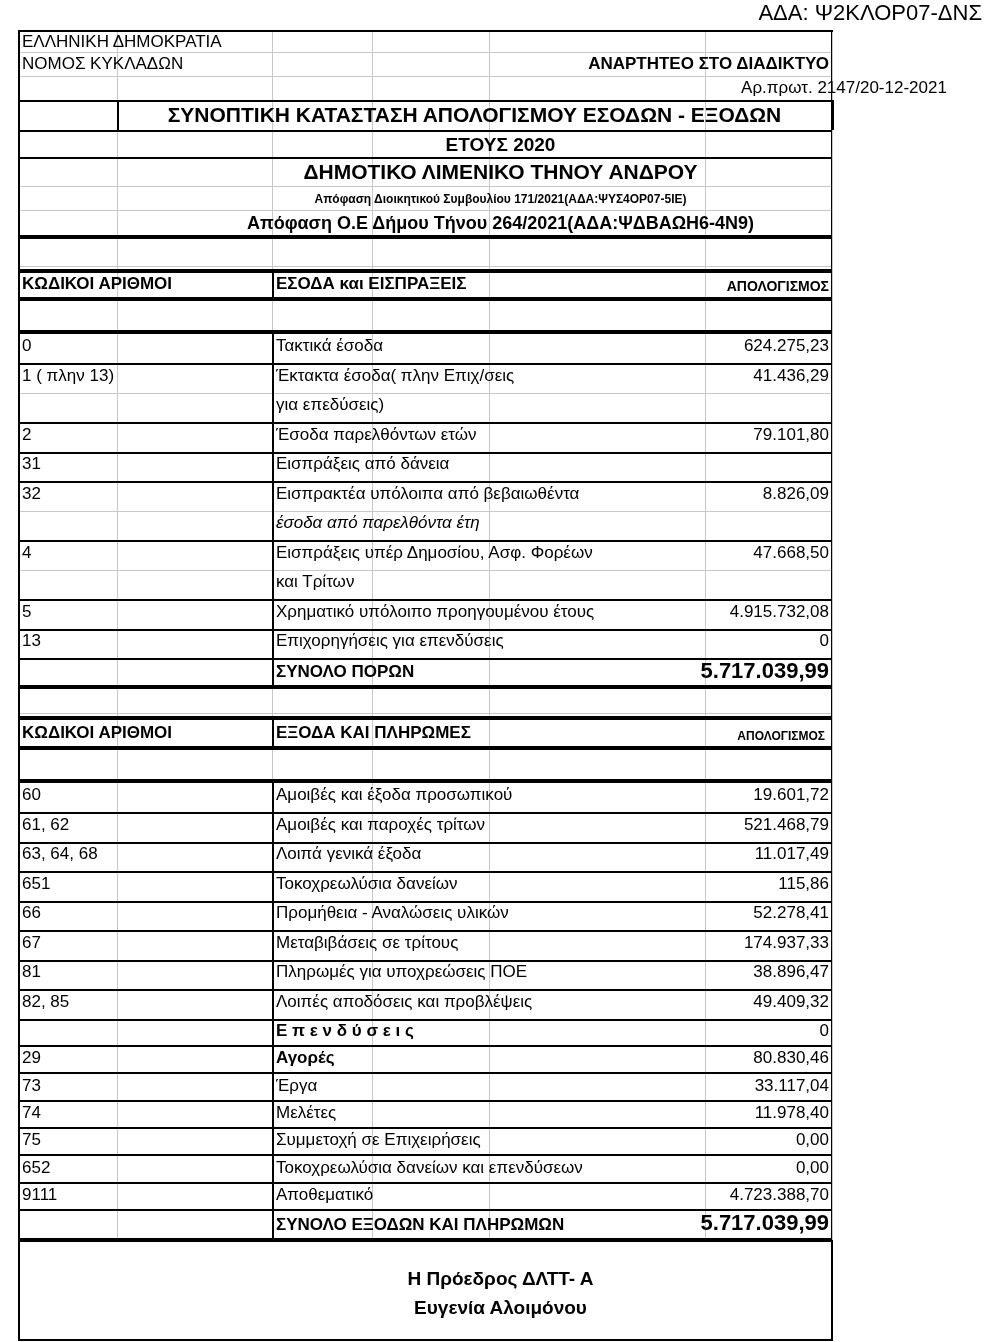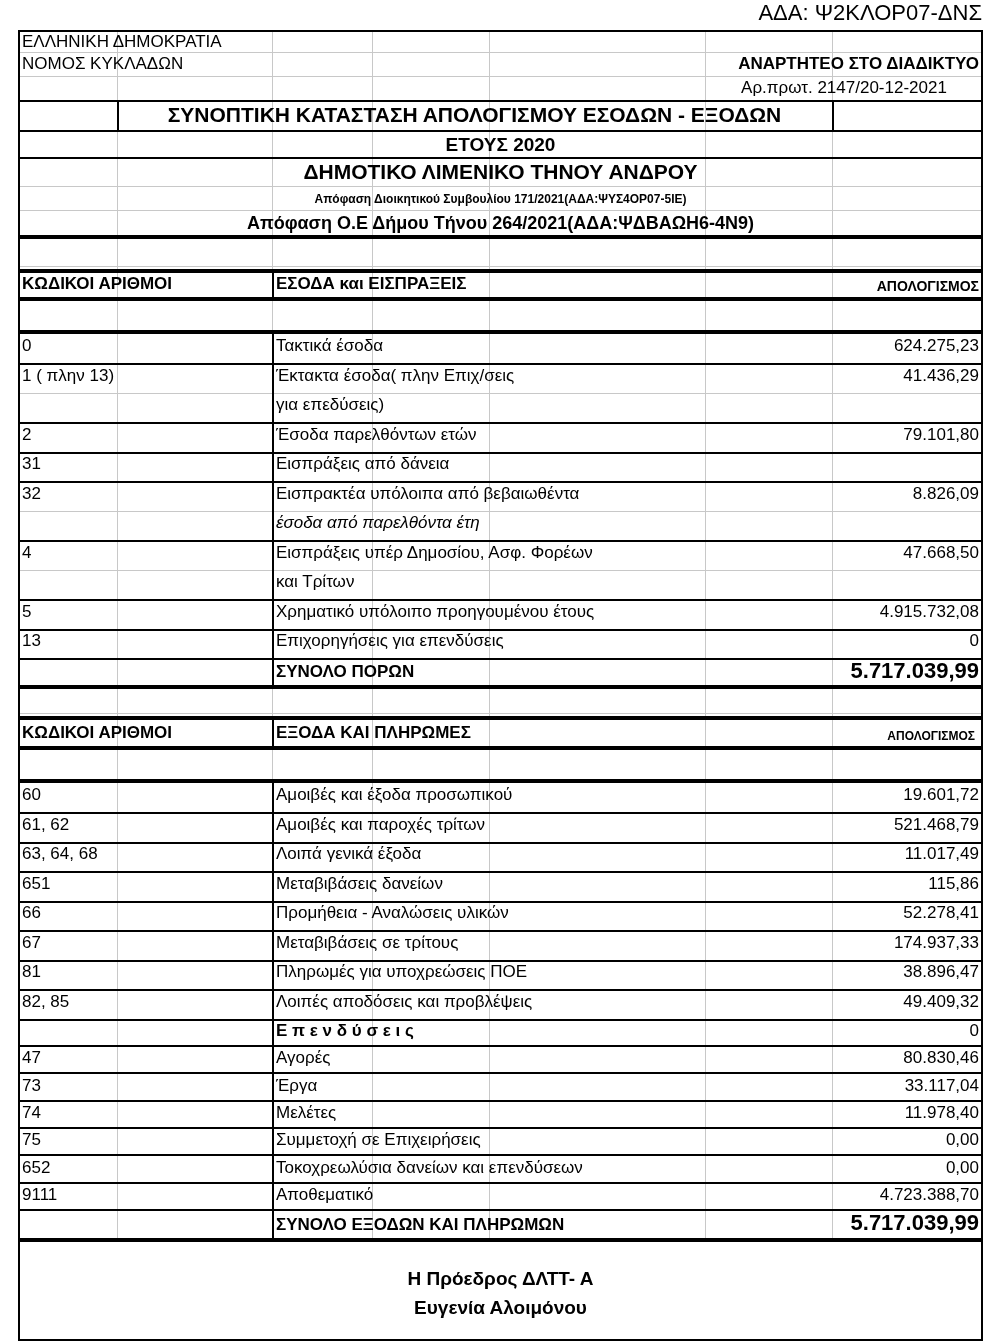--- a/index.html
+++ b/index.html
@@ -1,19 +1,19 @@
 <!DOCTYPE html>
 <html><head>
 <meta charset="utf-8">
 <style>
   html, body { margin: 0; padding: 0; background: #ffffff; }
   body { width: 1000px; height: 1342px; position: relative; overflow: hidden;
          font-family: "Liberation Sans", sans-serif; color: #000; }
   .ada { position: absolute; top: 0; right: 18px; font-size: 22px; line-height: 26px; }
-  .sheet { position: absolute; left: 18px; top: 30px; width: 965px; height: 1311px;
+  .sheet { position: absolute; left: 18px; top: 30px; width: 815px; height: 1311px;
            border: 2px solid #000; box-sizing: border-box; }
   .vline { position: absolute; width: 1px; background: #c8c8c8; }
   .hline { position: absolute; left: 0; right: 0; height: 1px; background: #c8c8c8; }
   .hthick { position: absolute; height: 2px; background: #000; }
   .hbold { position: absolute; height: 4px; background: #000; }
   .vthick { position: absolute; width: 2px; background: #000; }
   .t { position: absolute; white-space: nowrap; font-size: 17px; line-height: 20px; }
   .b { font-weight: bold; }
   .r { text-align: right; }
   .c { text-align: center; }
@@ -175,21 +175,21 @@
         <div class="t" style="left:256px;top:783px;">Αμοιβές και  παροχές τρίτων</div>
         <div class="t r" style="right:2px;top:783px;">521.468,79</div>
       </div>
       <div>
         <div class="t" style="left:2px;top:812px;">63, 64, 68</div>
         <div class="t" style="left:256px;top:812px;">Λοιπά γενικά έξοδα</div>
         <div class="t r" style="right:2px;top:812px;">11.017,49</div>
       </div>
       <div>
         <div class="t" style="left:2px;top:842px;">651</div>
-        <div class="t" style="left:256px;top:842px;">Μεταβιβάσεις   δανείων</div>
+        <div class="t" style="left:256px;top:842px;">Τοκοχρεωλύσια   δανείων</div>
         <div class="t r" style="right:2px;top:842px;">115,86</div>
       </div>
       <div>
         <div class="t" style="left:2px;top:871px;">66</div>
         <div class="t" style="left:256px;top:871px;">Προμήθεια - Αναλώσεις υλικών</div>
         <div class="t r" style="right:2px;top:871px;">52.278,41</div>
       </div>
       <div>
         <div class="t" style="left:2px;top:901px;">67</div>
         <div class="t" style="left:256px;top:901px;">Μεταβιβάσεις σε  τρίτους</div>
@@ -204,22 +204,22 @@
         <div class="t" style="left:2px;top:960px;">82, 85</div>
         <div class="t" style="left:256px;top:960px;">Λοιπές αποδόσεις και προβλέψεις</div>
         <div class="t r" style="right:2px;top:960px;">49.409,32</div>
       </div>
       <div>
         <div class="t" style="left:2px;top:989px;"></div>
         <div class="t b" style="left:256px;top:989px;">Ε π ε ν δ ύ σ ε ι ς</div>
         <div class="t r" style="right:2px;top:989px;">0</div>
       </div>
       <div>
-        <div class="t" style="left:2px;top:1016px;">47</div>
-        <div class="t" style="left:256px;top:1016px;">Αγορές</div>
+        <div class="t" style="left:2px;top:1016px;">29</div>
+        <div class="t" style="left:256px;top:1016px;font-weight:bold;">Αγορές</div>
         <div class="t r" style="right:2px;top:1016px;">80.830,46</div>
       </div>
       <div>
         <div class="t" style="left:2px;top:1044px;">73</div>
         <div class="t" style="left:256px;top:1044px;">Έργα</div>
         <div class="t r" style="right:2px;top:1044px;">33.117,04</div>
       </div>
       <div>
         <div class="t" style="left:2px;top:1071px;">74</div>
         <div class="t" style="left:256px;top:1071px;">Μελέτες</div>

